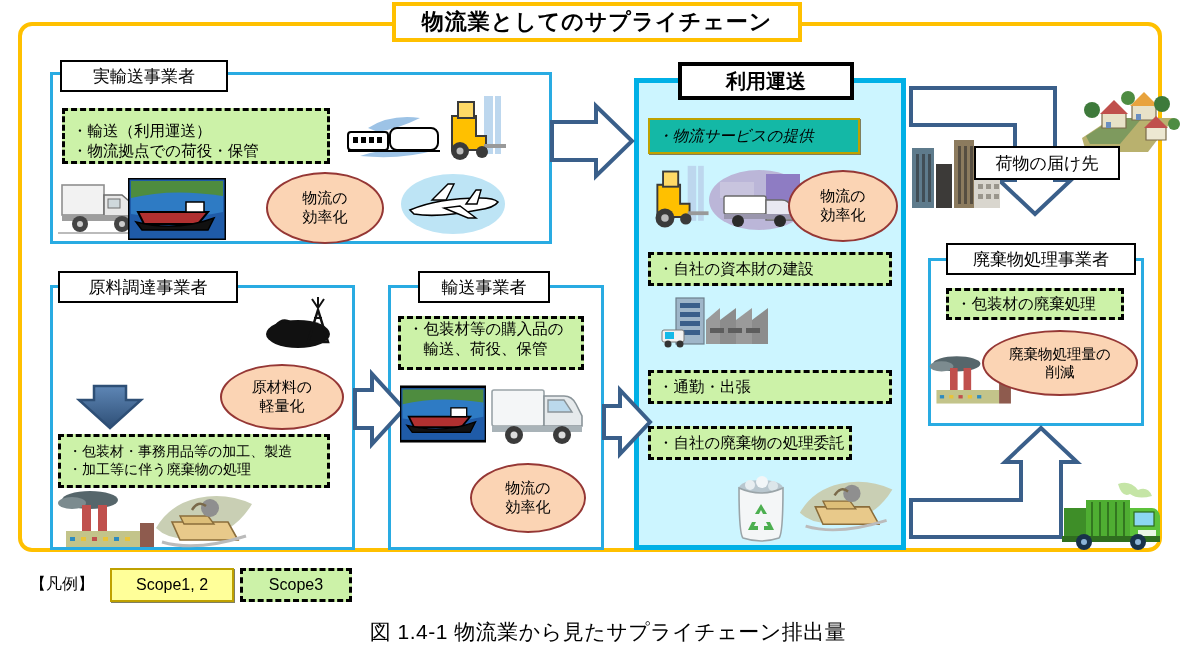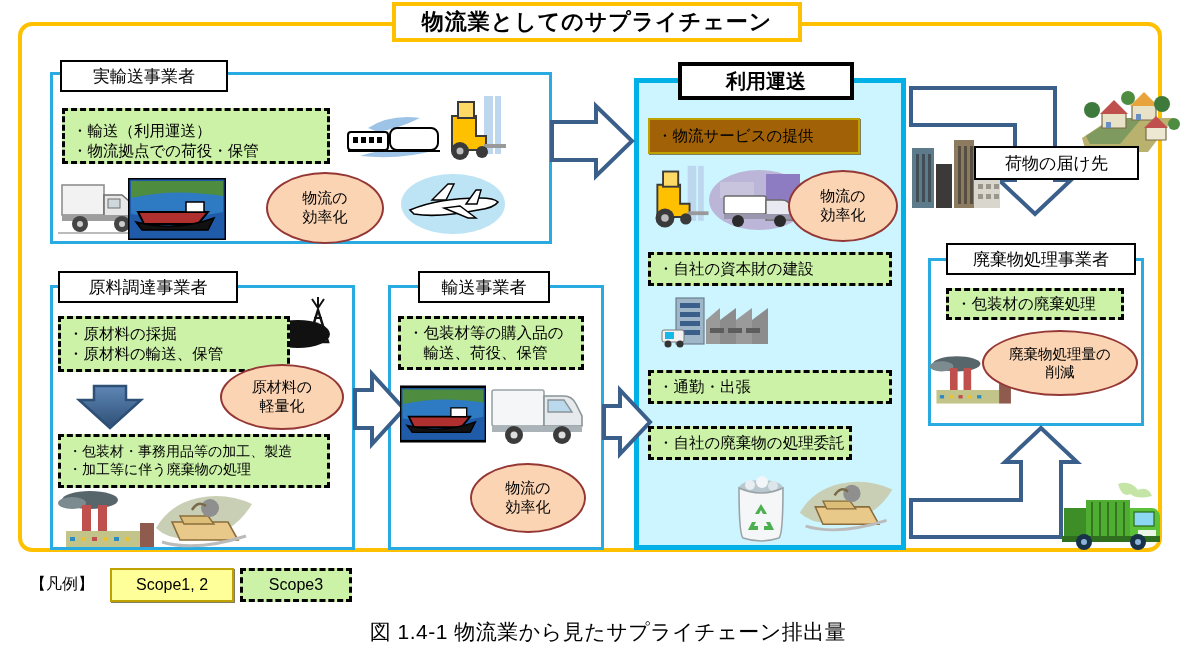--- a/index.html
+++ b/index.html
@@ -44,24 +44,24 @@
   
   .scope3{
     position:absolute;box-sizing:border-box;
     background:#CCF2A8;border:3px dashed #000;
     display:flex;align-items:center;
     padding-left:7px;font-size:15.5px;line-height:1.28;z-index:12;
   }
   
   .scope12{
     position:absolute;box-sizing:border-box;
-    background:#a16207;border:2px solid #BFA100;
+    background:#14b8a6;border:2px solid #BFA100;
     box-shadow:1px 1px 0 #7f7f5f;
     display:flex;align-items:center;padding-left:7px;
-    font-size:15.5px;z-index:12;
+    font-size:15.5px;z-index:12;font-style:italic;
   }
   
   .ellipse{
     position:absolute;box-sizing:border-box;
     background:#FBD4B4;border:2px solid #953735;border-radius:50%;
     display:flex;flex-direction:column;align-items:center;justify-content:center;
     font-size:15px;line-height:1.25;text-align:center;z-index:14;
   }
   .ellipse span{display:block;}
 
@@ -195,24 +195,20 @@
     <path d="M3,3 h92 v20 q-40,-12 -92,4 z" fill="#4E8C3F"></path>
     <path d="M3,20 q40,-10 92,-2 v16 q-46,10 -92,2 z" fill="#2E7BC4"></path>
     <path d="M10,34 h70 l-10,12 h-54 z" fill="#B03030" stroke="#000" stroke-width="2"></path>
     <path d="M8,44 q40,10 78,-4 l-6,12 h-66 z" fill="#111" stroke="#000" stroke-width="1.5"></path>
     <rect x="58" y="24" width="18" height="10" fill="#fff" stroke="#000" stroke-width="1.5"></rect>
   </svg>
 
   <div class="panel" style="left:50px;top:285px;width:305px;height:265px;"></div>
   <div class="chip" style="left:58px;top:271px;width:180px;height:32px;">
     <span>原料調達事業者</span>
-  </div>
-  <div class="scope3" style="left:58px;top:316px;width:232px;height:56px;flex-direction:column;align-items:flex-start;justify-content:center;">
-    <span>・原材料の採掘</span>
-    <span>・原材料の輸送、保管</span>
   </div>
   <div class="scope3" style="left:58px;top:434px;width:272px;height:54px;flex-direction:column;align-items:flex-start;justify-content:center;font-size:14px;">
     <span>・包装材・事務用品等の加工、製造</span>
     <span>・加工等に伴う廃棄物の処理</span>
   </div>
   <div class="ellipse" style="left:220px;top:364px;width:124px;height:66px;">
     <span>原材料の</span>
     <span>軽量化</span>
   </div>
   <svg class="icon-abs" style="left:262px;top:296px;" width="80" height="54" viewBox="0 0 80 54">
@@ -242,21 +238,21 @@
     <path d="M28,30 h28 l6,8 h-30 z" fill="#DDBE78" stroke="#8a6d3b" stroke-width="1.4"></path>
     <circle cx="58" cy="22" r="9" fill="#8f8f8f"></circle>
     <path d="M40,24 q6,-10 14,-4" stroke="#7a6a4a" stroke-width="2.5" fill="none"></path>
     <path d="M10,56 q34,10 84,-6" stroke="#bbb" stroke-width="3" fill="none"></path>
   </svg>
 
   <div class="panel" style="left:388px;top:285px;width:216px;height:265px;"></div>
   <div class="chip" style="left:418px;top:271px;width:132px;height:32px;">
     <span>輸送事業者</span>
   </div>
-  <div class="scope3" style="left:398px;top:316px;width:186px;height:54px;flex-direction:column;align-items:flex-start;justify-content:center;">
+  <div class="scope3" style="left:398px;top:316px;width:186px;height:54px;flex-direction:column;align-items:flex-start;">
     <span>・包装材等の購入品の</span>
     <span>　輸送、荷役、保管</span>
   </div>
   <div class="ellipse" style="left:470px;top:463px;width:116px;height:70px;">
     <span>物流の</span>
     <span>効率化</span>
   </div>
   <svg class="icon-abs" style="left:400px;top:385px;" width="86" height="58" viewBox="0 0 98 62">
     <rect x="0" y="0" width="98" height="62" fill="#1F5BA8" stroke="#000" stroke-width="3"></rect>
     <path d="M3,3 h92 v20 q-40,-12 -92,4 z" fill="#4E8C3F"></path>
@@ -349,21 +345,21 @@
   </svg>
   <svg class="icon-abs" style="left:796px;top:472px;" width="106" height="64" viewBox="0 0 110 66">
     <path d="M4,42 q14,-24 42,-30 q28,-6 54,6 q-18,30 -52,34 q-30,4 -44,-10 z" fill="#C9CFB4"></path>
     <path d="M20,36 h56 l10,18 h-58 z" fill="#E8C98A" stroke="#8a6d3b" stroke-width="1.6"></path>
     <path d="M28,30 h28 l6,8 h-30 z" fill="#DDBE78" stroke="#8a6d3b" stroke-width="1.4"></path>
     <circle cx="58" cy="22" r="9" fill="#8f8f8f"></circle>
     <path d="M40,24 q6,-10 14,-4" stroke="#7a6a4a" stroke-width="2.5" fill="none"></path>
     <path d="M10,56 q34,10 84,-6" stroke="#bbb" stroke-width="3" fill="none"></path>
   </svg>
 
-  <div class="chip" style="left:974px;top:146px;width:165px;height:34px;z-index:32;">
+  <div class="chip" style="left:974px;top:146px;width:146px;height:34px;z-index:32;">
     <span>荷物の届け先</span>
   </div>
   <svg class="icon-abs" style="left:908px;top:134px;" width="98" height="80" viewBox="0 0 98 80">
     <rect x="4" y="14" width="22" height="60" fill="#5E7B8C"></rect>
     <rect x="28" y="30" width="16" height="44" fill="#3C3A38"></rect>
     <rect x="46" y="6" width="20" height="68" fill="#8C7B5E"></rect>
     <rect x="66" y="34" width="26" height="40" fill="#D9D6CE"></rect>
     <g fill="#2b2b2b" opacity=".55">
       <rect x="8" y="20" width="3" height="48"></rect>
         <rect x="14" y="20" width="3" height="48"></rect>

